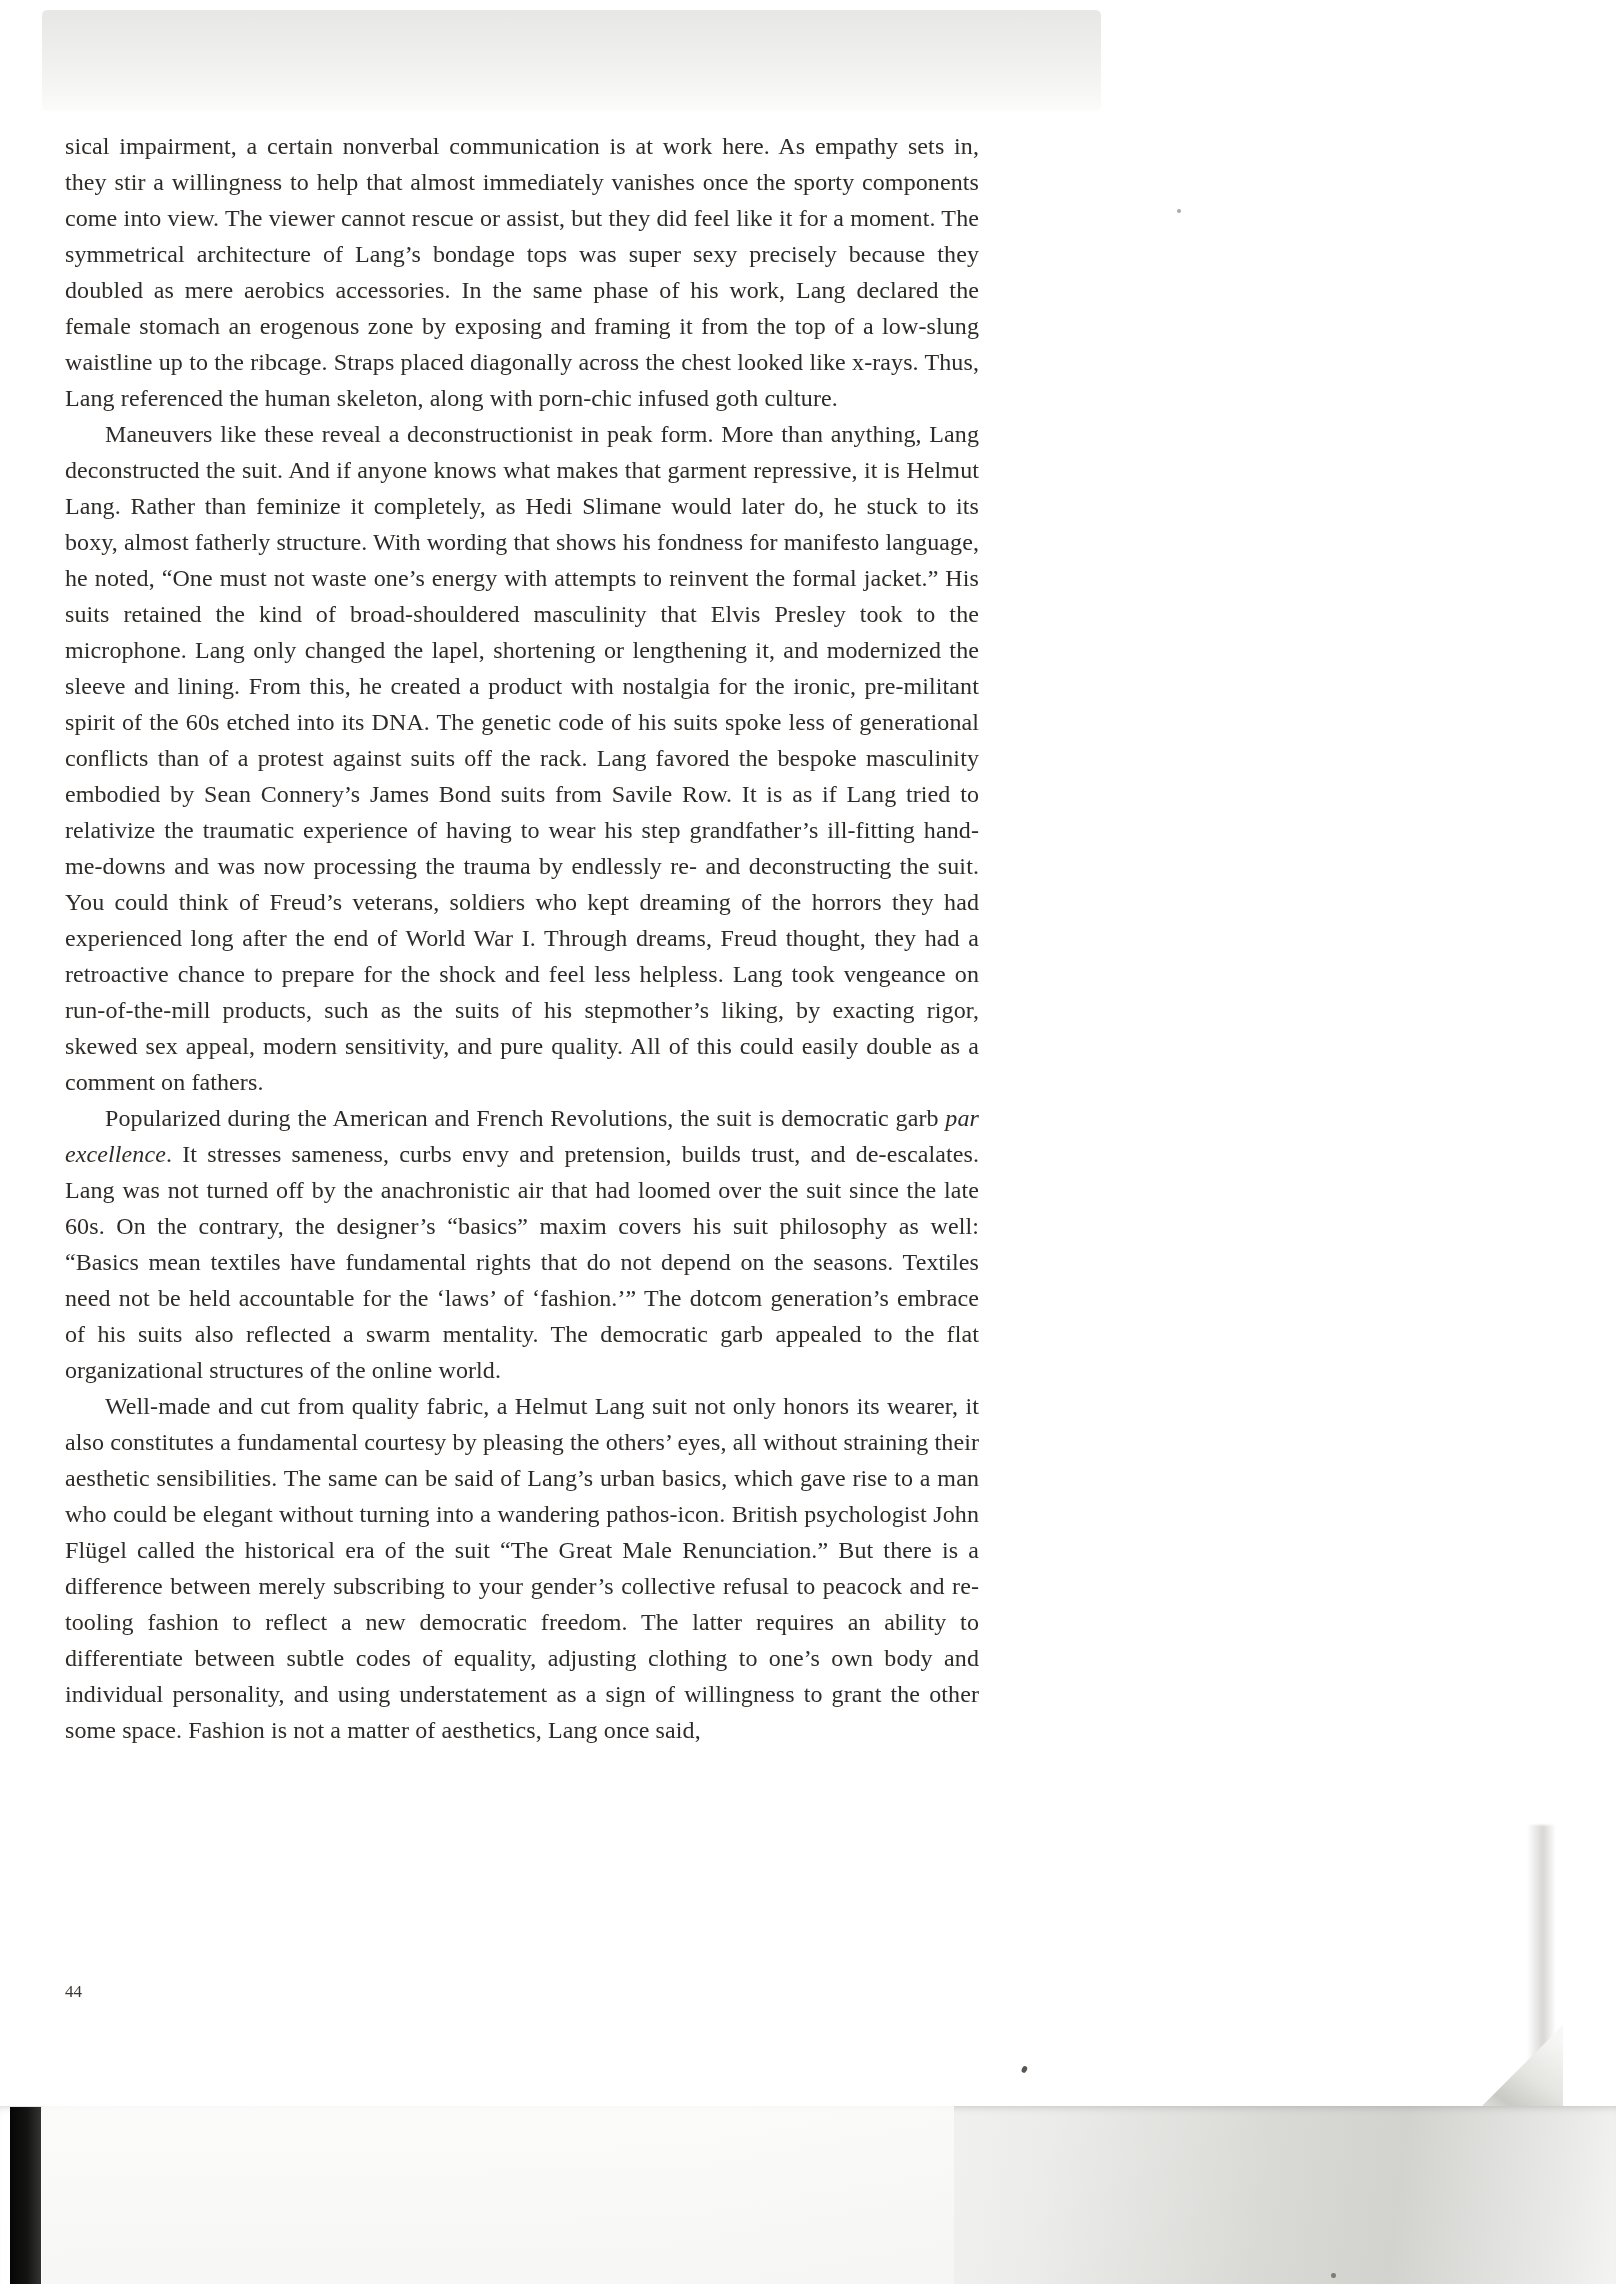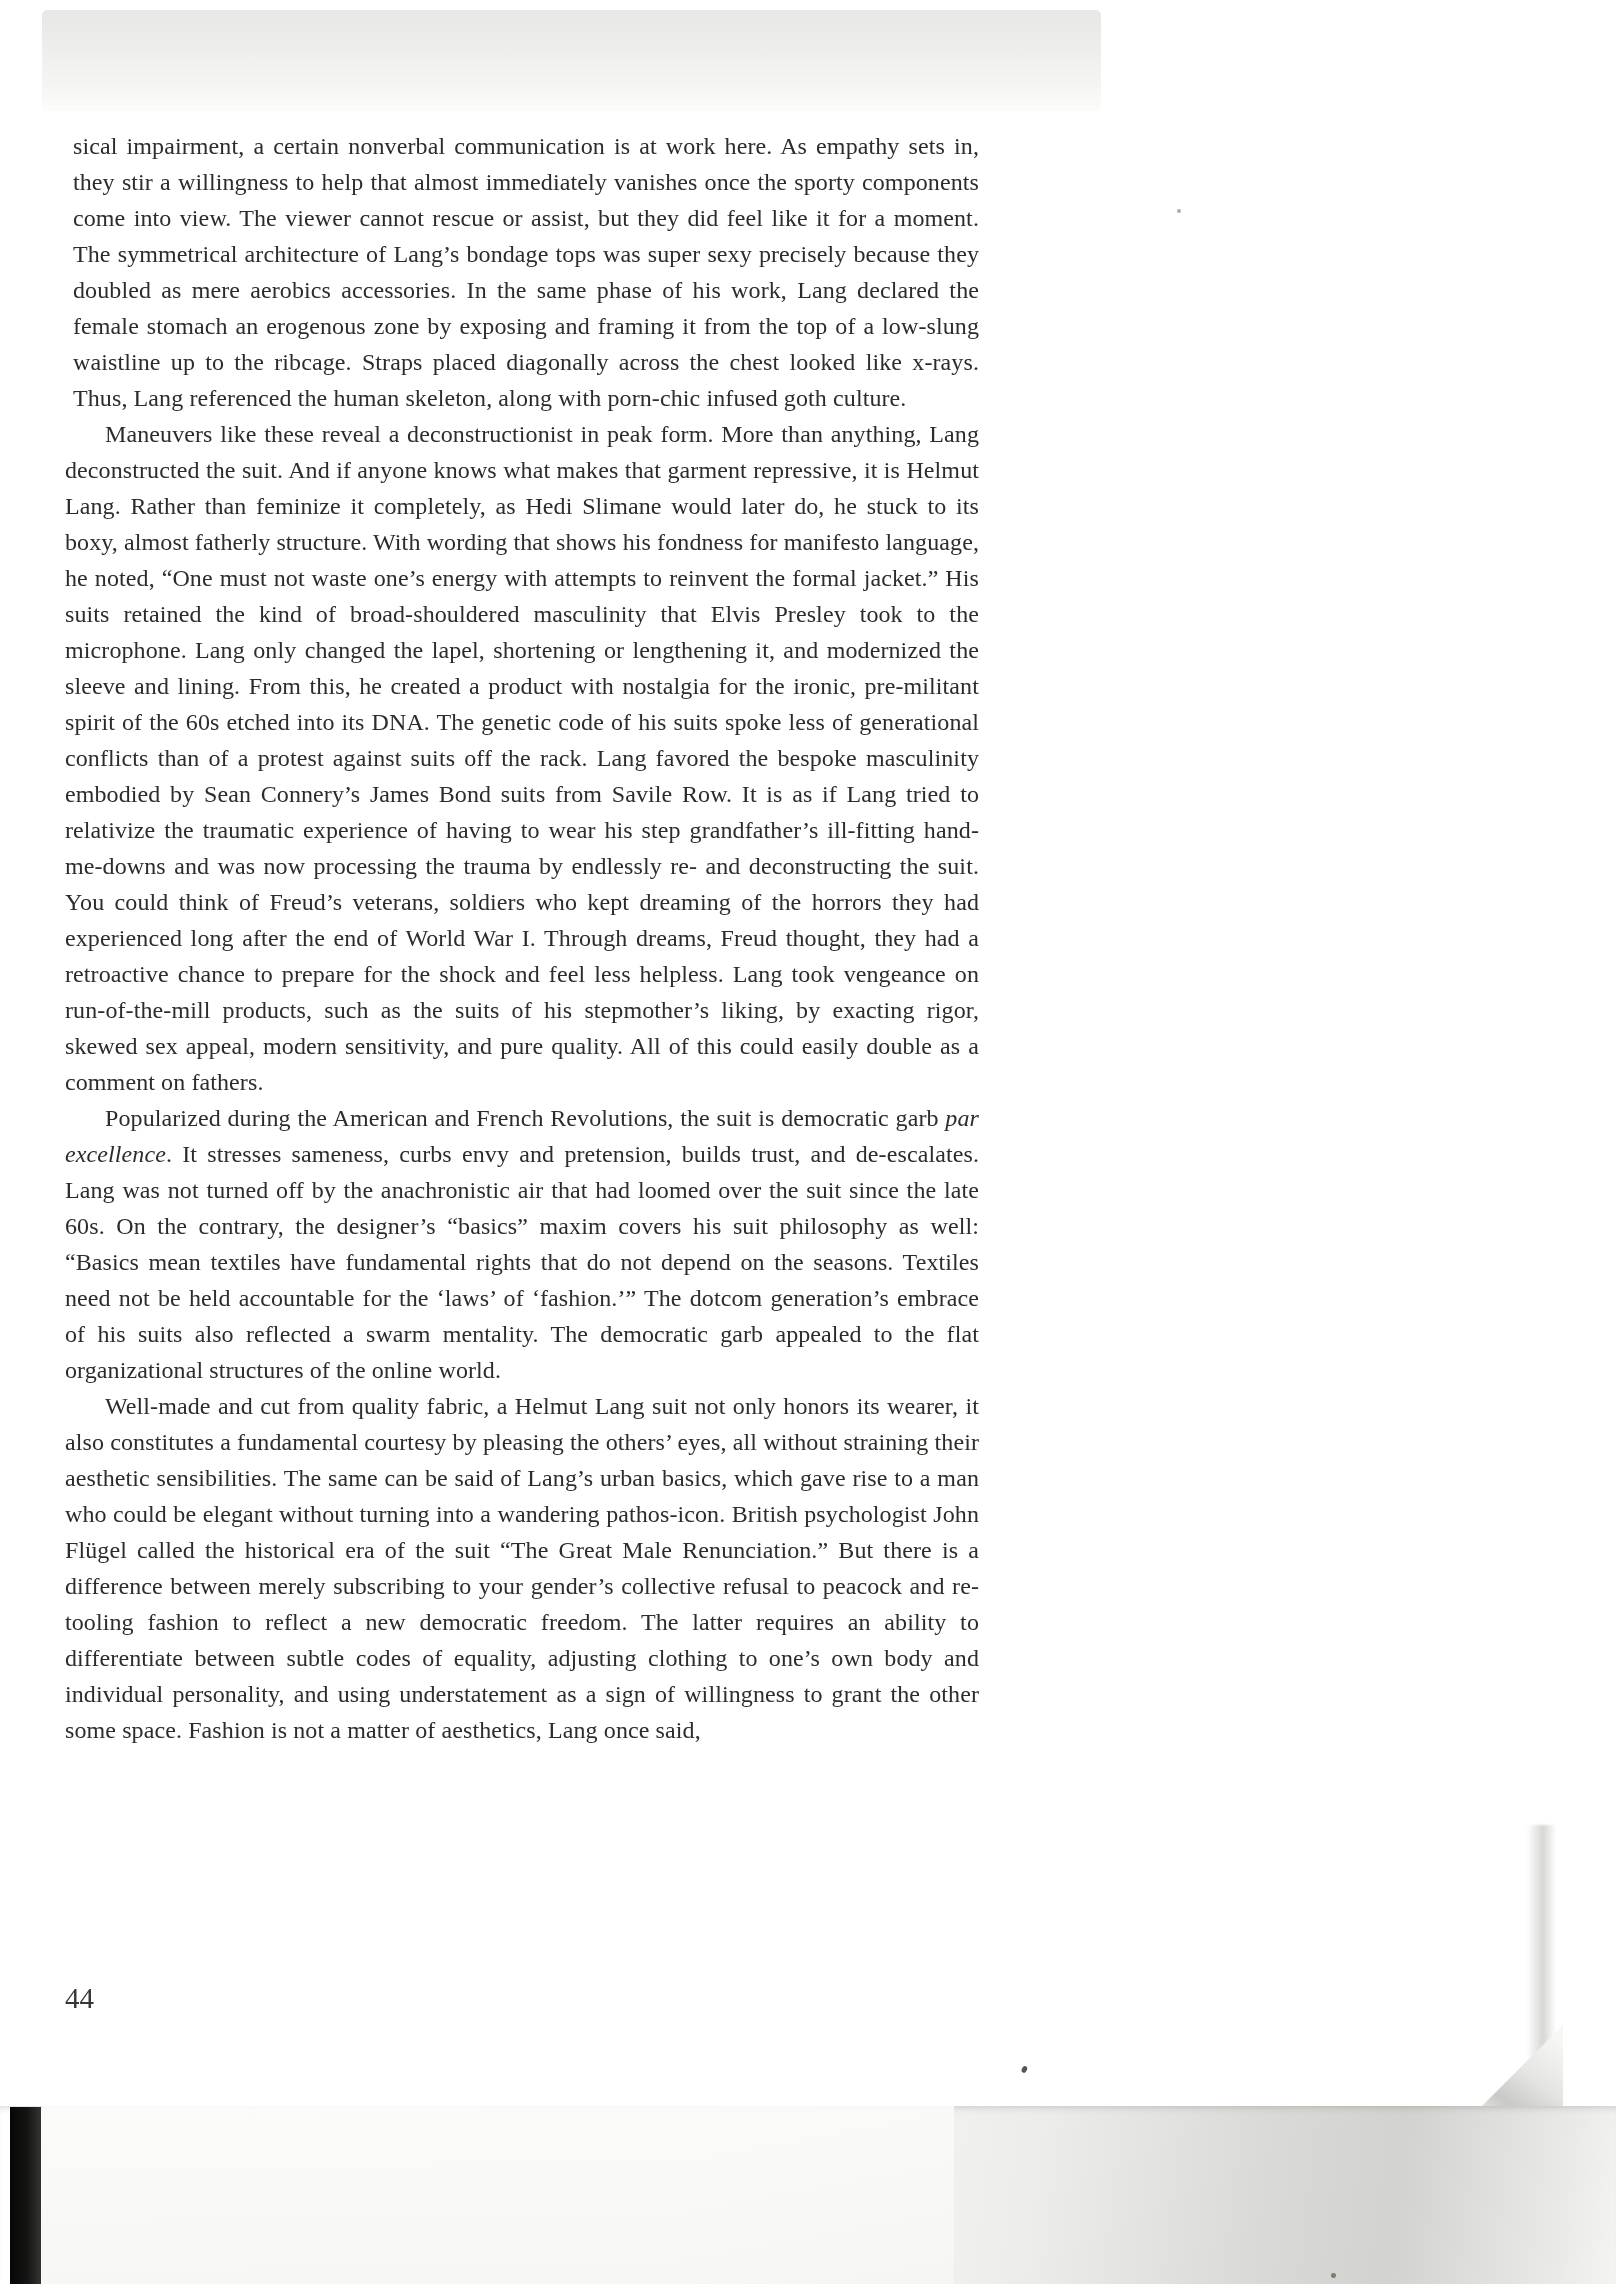--- a/index.html
+++ b/index.html
@@ -40,32 +40,31 @@
     text-align: justify;
     letter-spacing: 0.1px;
   }
   .text-column p {
     margin: 0;
     padding: 0;
     text-indent: 40px;
   }
   .text-column p.continuation {
     text-indent: 0;
-    margin-left: 8px;
   }
   .text-column em {
     font-style: italic;
   }
 
   
   .page-number {
     position: absolute;
     left: 65px;
     top: 1982px;
-    font-size: 29px;
+    font-size: 17px;
     color: #3a3733;
     text-align: center;
   }
 
   
   .right-edge-shadow {
     position: absolute;
     left: 1527px;
     top: 1825px;
     width: 29px;

